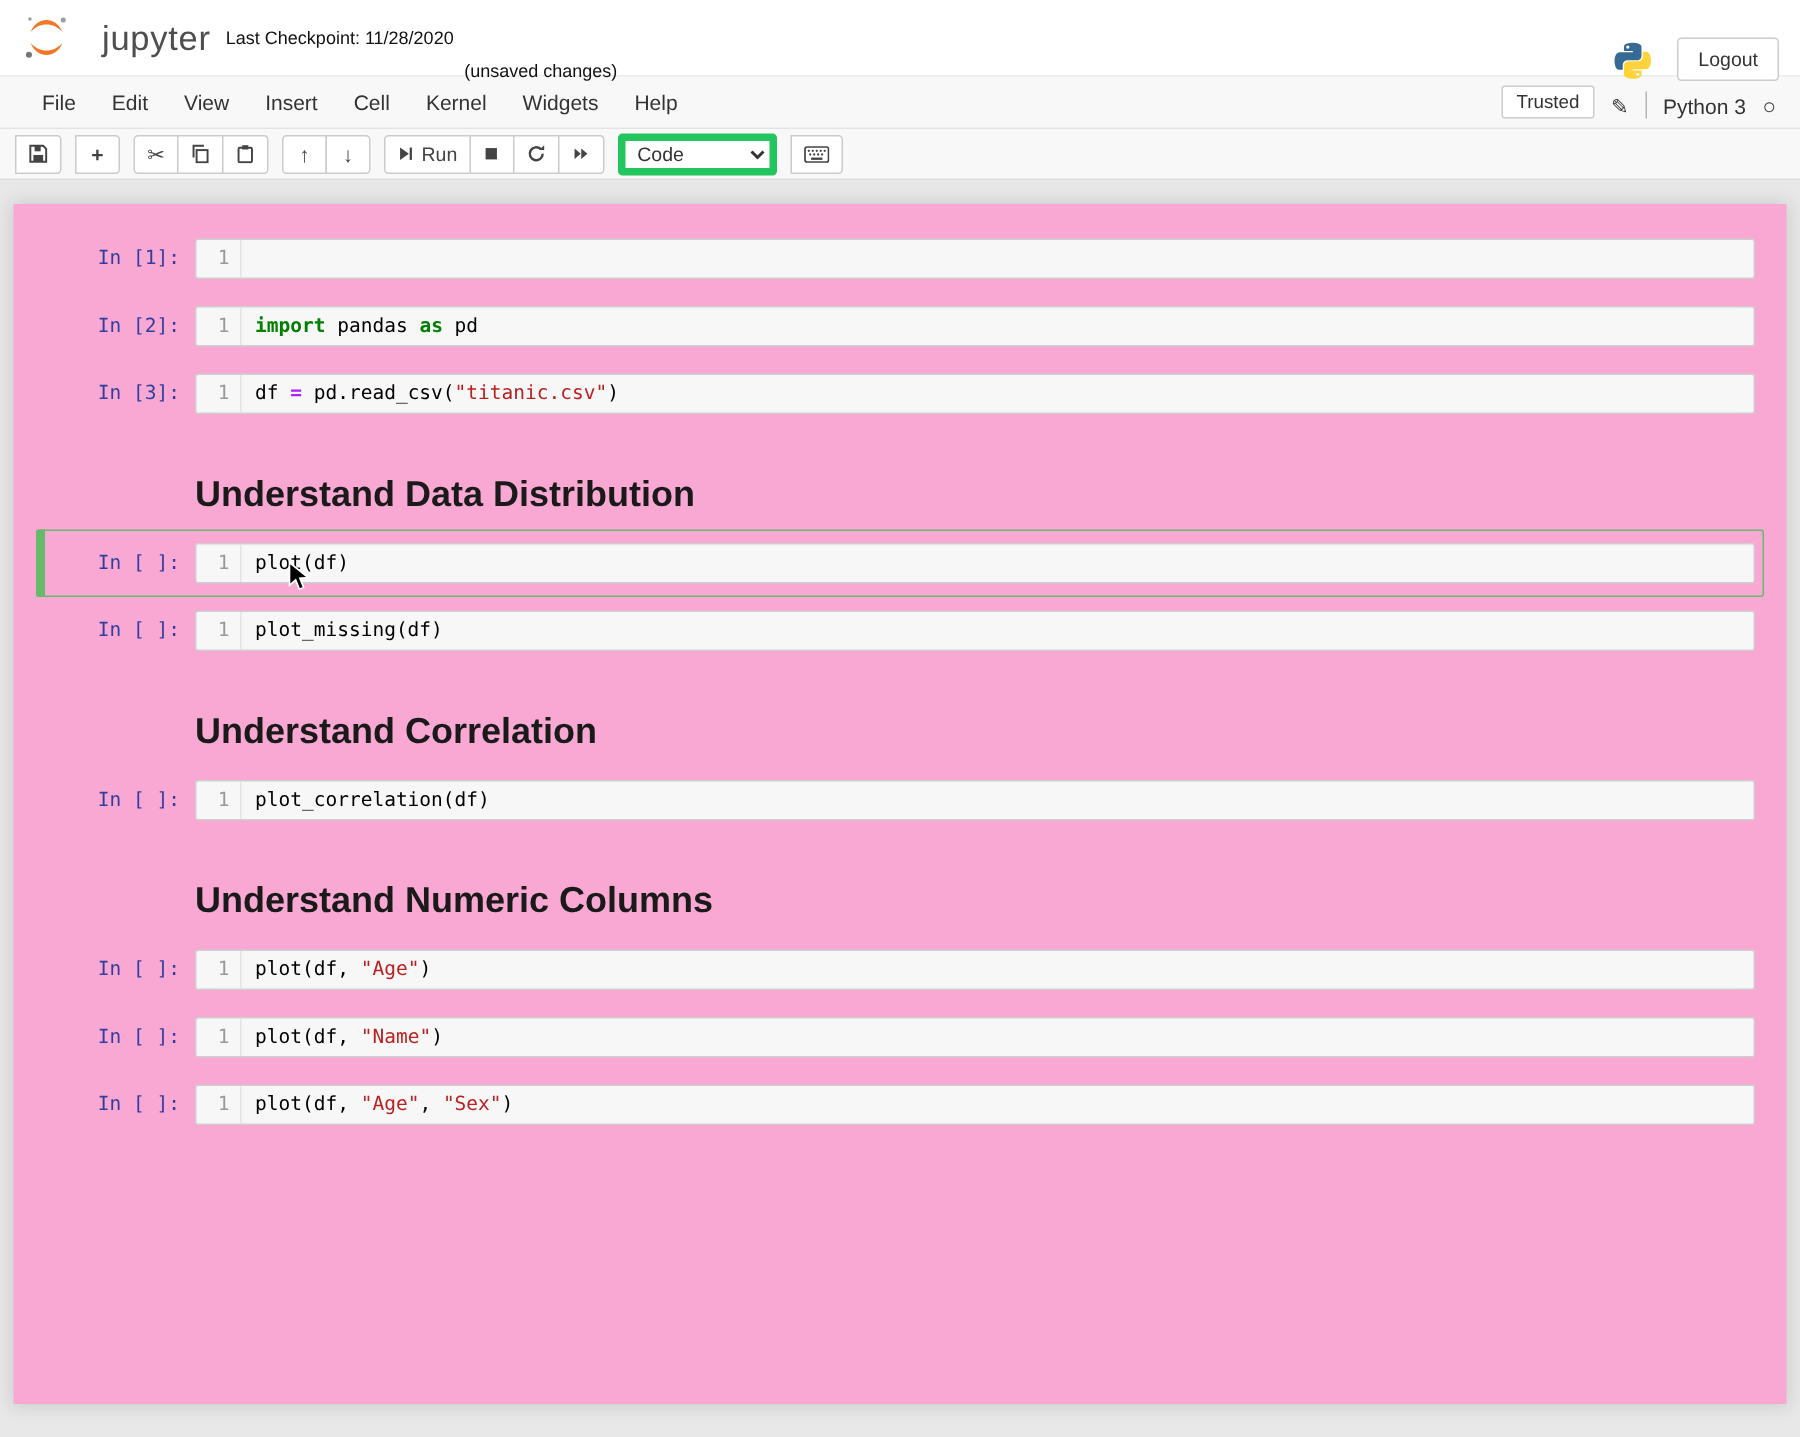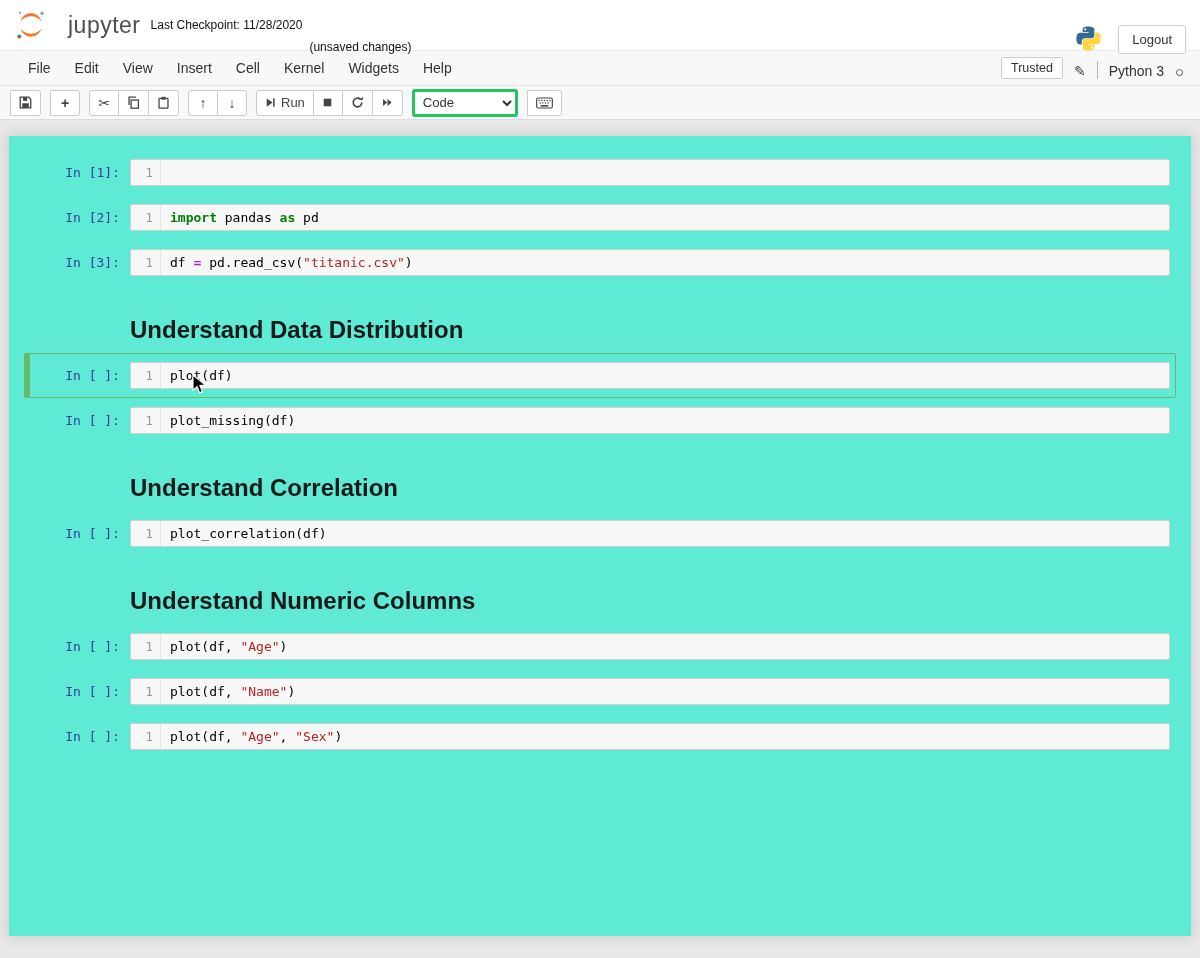--- a/index.html
+++ b/index.html
@@ -11,21 +11,21 @@
     -webkit-font-smoothing:antialiased;
   }
 
   
   .header { background:#fff; height:50px; display:flex; align-items:center; padding:0 14px; }
   .logo { display:flex; align-items:center; gap:20px; cursor:pointer; }
   .logo-text { font-size:23px; color:#4e4e4e; letter-spacing:.5px; }
   .nb-title { margin-left:22px; font-size:19px; font-weight:500; color:#000; cursor:pointer; }
   .checkpoint { margin-left:10px; font-size:12px; color:#111; }
   .unsaved { margin-left:7px; font-size:12px; color:#111;margin-top:44px; }
-  .header-right { margin-left:auto; display:flex; align-items:flex-start; gap:16px;margin-top:28px; }
+  .header-right { margin-left:auto; display:flex; align-items:flex-end; gap:16px;margin-top:28px; }
   .logout-btn { background:#fff; border:1px solid #ccc; border-radius:3px; padding:6px 13px; font-size:13px; color:#333; cursor:pointer; font-family:"Liberation Sans",sans-serif; }
 
   
   .menubar { background:#f8f8f8; border-top:1px solid #ececec; border-bottom:1px solid #e3e3e3; height:36px; display:flex; align-items:center; padding:0 16px; }
   .menu-item { font-size:14px; color:#333; padding:9px 12px; cursor:pointer; }
   .menu-right { margin-left:auto; display:flex; align-items:flex-end; gap:11px; }
   .trusted { border:1px solid #ccc; background:#fff; color:#333; font-size:12.5px; padding:3px 9px; border-radius:2px; }
   .pencil { font-size:14px; color:#333; }
   .kdiv { width:1px; height:18px; background:#b5b5b5; }
   .kernel-name { font-size:14px; color:#333; }
@@ -35,25 +35,25 @@
   .toolbar { background:#f8f8f8; height:34px; display:flex; align-items:center; padding:0 10px; border-bottom:1px solid #dcdcdc; }
   .tb-group { display:flex; margin-right:9px; }
   .tb-btn { background:#fff; border:1px solid #cbcbcb; height:26px; min-width:30px; padding:0 8px;
             display:flex; align-items:center; justify-content:center; gap:5px;
             font-size:13px; color:#444; cursor:pointer; }
   .tb-btn + .tb-btn { margin-left:-1px; }
   .tb-group .tb-btn:first-child { border-radius:3px 0 0 3px; }
   .tb-group .tb-btn:last-child { border-radius:0 3px 3px 0; }
   .tb-glyph { font-size:14px; color:#444; line-height:1; }
   .tb-glyph.bold { font-weight:bold; }
-  select.cell-type { height:28px; font-size:13px; color:#333; border:3px solid #22c55e; border-radius:3px; background:#fff; padding:0 4px; width:106px; font-family:"Liberation Sans",sans-serif; }
+  select.cell-type { height:28px; font-size:13px; color:#333; border:5px solid #22c55e; border-radius:3px; background:#fff; padding:0 4px; width:106px; font-family:"Liberation Sans",sans-serif; }
 
   
   .notebook { padding-top:16px; }
-  .nb-container { background:#5eead4; margin:0 9px; height:800px; box-shadow:0 0 12px 1px rgba(87,87,87,.2); padding-top:14px; }
+  .nb-container { background:#f9a8d4; margin:0 9px; height:800px; box-shadow:0 0 12px 1px rgba(87,87,87,.2); padding-top:14px; }
 
   .cell { position:relative; border:1px solid transparent; border-radius:2px; margin:0 15px; padding:8px 5px; }
   .code-cell { display:flex; align-items:center; }
   .cell.selected { border-color:#66BB6A; }
   .cell.selected::before { content:""; position:absolute; top:-1px; left:-1px; height:calc(100% + 2px); width:6px; background:#66BB6A; border-radius:2px 0 0 2px; }
 
   .prompt { width:100px; flex:none; text-align:right; padding-right:10px; font-family:"DejaVu Sans Mono", monospace; font-size:13px; color:#303F9F; }
   .input-area { flex:1; display:flex; border:1px solid #cfcfcf; border-radius:2px; background:#f7f7f7; overflow:hidden; }
   .gutter { flex:none; width:30px; text-align:right; padding:5px 7px 5px 2px; color:#999; font-family:"DejaVu Sans Mono", monospace; font-size:13px; border-right:1px solid #e4e4e4; }
   .codeline { margin:0; padding:5px 9px; font-family:"DejaVu Sans Mono", monospace; font-size:13px; color:#000; white-space:pre; }

